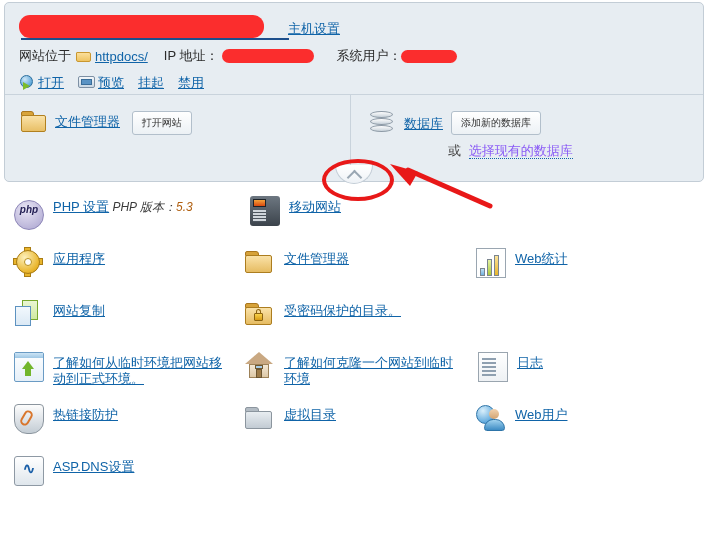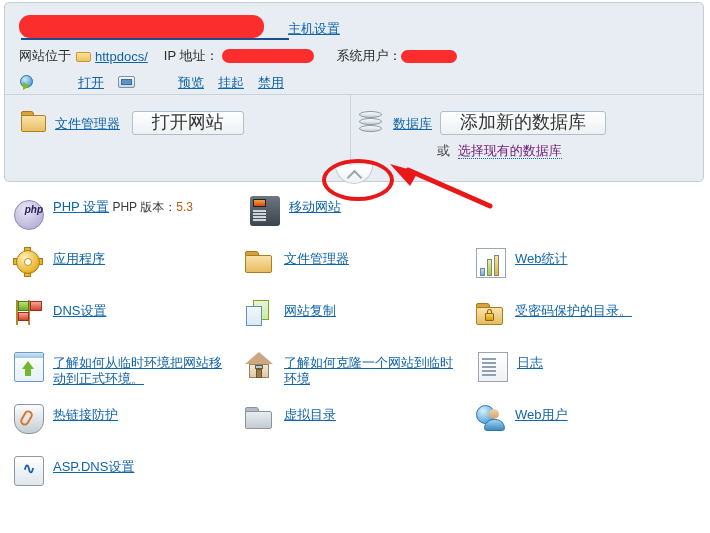--- a/index.html
+++ b/index.html
@@ -64,29 +64,29 @@
     width: 15px; height: 10px;
     background: linear-gradient(#fbdf9b, #efc463);
     border: 1px solid #c9972f; border-radius: 1px 2px 2px 2px;
     box-sizing: border-box;
   }
   .folder-small:after {
     content: ""; position: absolute; left: 0; top: 0;
     width: 7px; height: 3px; background: #e8b busy;
   }
   .lnk { color: #1064a8; text-decoration: underline; cursor: pointer; }
-  .lnk-dotted { color: #701a75; text-decoration: none; border-bottom: 1px dotted #1064a8; cursor: pointer; }
+  .lnk-dotted { color: #8b5cf6; text-decoration: none; border-bottom: 1px dotted #1064a8; cursor: pointer; }
   .ip-redact { width: 92px; height: 14px; border-radius: 8px; margin: 0 4px; }
   .user-redact { width: 56px; height: 13px; border-radius: 7px; }
 
   .action-row {
     position: absolute; left: 14px; top: 71px;
     display: flex; align-items: center; font-size: 13px;
   }
-  .action-row > * { margin-right: 14px; gap: 40px; }
+  .action-row > * { margin-right: 14px; }
   .act { display: flex; align-items: center; }
 
   
   .ico-open { width: 16px; height: 16px; position: relative; margin-right: 3px; }
   .ico-open .globe {
     position: absolute; left: 1px; top: 0;
     width: 13px; height: 13px; border-radius: 50%;
     background: radial-gradient(circle at 35% 30%, #cfe7f7, #5fa7d8 70%, #2d7cb5);
     border: 1px solid #2c6f9e; box-sizing: border-box;
   }
@@ -110,21 +110,21 @@
   }
 
   
   .summary-body { position: relative; height: 87px; }
   .col-div {
     position: absolute; left: 345px; top: 0; width: 1px; height: 87px;
     background: #c9d3dc;
   }
   .sum-col { position: absolute; top: 16px; display: flex; }
   .sum-col.left { left: 16px; }
-  .sum-col.right { left: 352px; }
+  .sum-col.right { left: 363px; }
 
   .folder-big { width: 26px; height: 22px; position: relative; margin-right: 8px; flex: none; }
   .folder-big .back {
     position: absolute; left: 0; top: 0; width: 13px; height: 5px;
     background: #d8a43b; border: 1px solid #a9761e; border-radius: 2px 3px 0 0; box-sizing: border-box;
   }
   .folder-big .front {
     position: absolute; left: 0; top: 4px; width: 25px; height: 17px;
     background: linear-gradient(#fae2a8, #e8bf66);
     border: 1px solid #b1801f; border-radius: 2px; box-sizing: border-box;
@@ -135,22 +135,22 @@
     position: absolute; left: 2px; width: 23px; height: 7px; border-radius: 50%;
     background: linear-gradient(#fdfdfd, #c9d3db);
     border: 1px solid #8d9aa6; box-sizing: border-box;
   }
   .db-icon .r1 { top: 0; }
   .db-icon .r2 { top: 7px; }
   .db-icon .r3 { top: 14px; }
 
   .btn {
     display: inline-block;
-    padding: 3px 19px 4px;
-    font-size: 18px;
+    padding: 3px 9px 4px;
+    font-size: 10px;
     color: #333;
     background: linear-gradient(#ffffff, #ecf1f5);
     border: 1px solid #b2bfcb;
     border-radius: 3px;
     cursor: pointer;
     line-height: 15px;
     white-space: nowrap;
   }
   .sum-txt { font-size: 13px; line-height: 19px; }
   .sum-txt .row2 { margin-top: 6px; color: #444; }
@@ -176,30 +176,30 @@
   }
 
   
   .tools { position: absolute; left: 0; top: 196px; width: 710px; }
   .tool-row { display: flex; }
   .tool-cell { width: 231px; box-sizing: border-box; padding: 0 6px 0 14px; min-height: 52px; }
   .tool { display: flex; align-items: flex-start; }
   .tool .ic { width: 30px; height: 30px; margin-right: 9px; flex: none; position: relative; }
   .tool .tx { padding-top: 3px; }
   .tool .tx a { font-size: 13px; color: #1064a8; text-decoration: underline; cursor: pointer; line-height: 16px; display: inline-block; }
-  .tool .tx .sub { font-size: 12px; color: #3a3a3a; margin-top: 3px; }
+  .tool .tx .sub { font-size: 12px; color: #3a3a3a; margin-top: 3px; font-style: italic; }
   .tool .tx .sub b { color: #b05f10; font-weight: normal; }
 
   
   .i-php {
     width: 30px; height: 20px; margin-top: 4px; border-radius: 50%;
     background: radial-gradient(circle at 40% 30%, #e9e6f5, #b9b3d8 75%, #9d96c6);
     border: 1px solid #8e87b8; box-sizing: border-box;
     color: #262257; font-style: italic; font-weight: bold; font-size: 10px;
-    text-align: right; line-height: 18px;
+    text-align: center; line-height: 18px;
   }
   .i-tools { width: 30px; height: 28px; position: relative; }
   .i-tools .pencil {
     position: absolute; left: 1px; top: 19px; width: 26px; height: 5px;
     background: linear-gradient(#f7d77a, #d99a2a);
     border: 1px solid #a4701a; box-sizing: border-box;
     transform: rotate(-40deg); transform-origin: left center; border-radius: 1px;
   }
   .i-tools .hammer-h {
     position: absolute; left: 3px; top: 20px; width: 24px; height: 4px;
@@ -543,32 +543,20 @@
               <span class="bar b3"></span>
           </span>
           <span class="tx"><a>Web统计</a></span>
         </div>
       </div>
     </div>
 
     <div class="tool-row">
       <div class="tool-cell">
         <div class="tool">
-          <span class="ic i-dns">
-            <span class="pole"></span>
-              <span class="pole2"></span>
-            <span class="f1"></span>
-              <span class="f2"></span>
-              <span class="f3"></span>
-          </span>
-          <span class="tx"><a>DNS设置</a></span>
-        </div>
-      </div>
-      <div class="tool-cell">
-        <div class="tool">
           <span class="ic i-copy">
             <span class="p1"></span>
               <span class="p2"></span>
           </span>
           <span class="tx"><a>网站复制</a></span>
         </div>
       </div>
       <div class="tool-cell">
         <div class="tool">
           <span class="ic i-folder lock">

